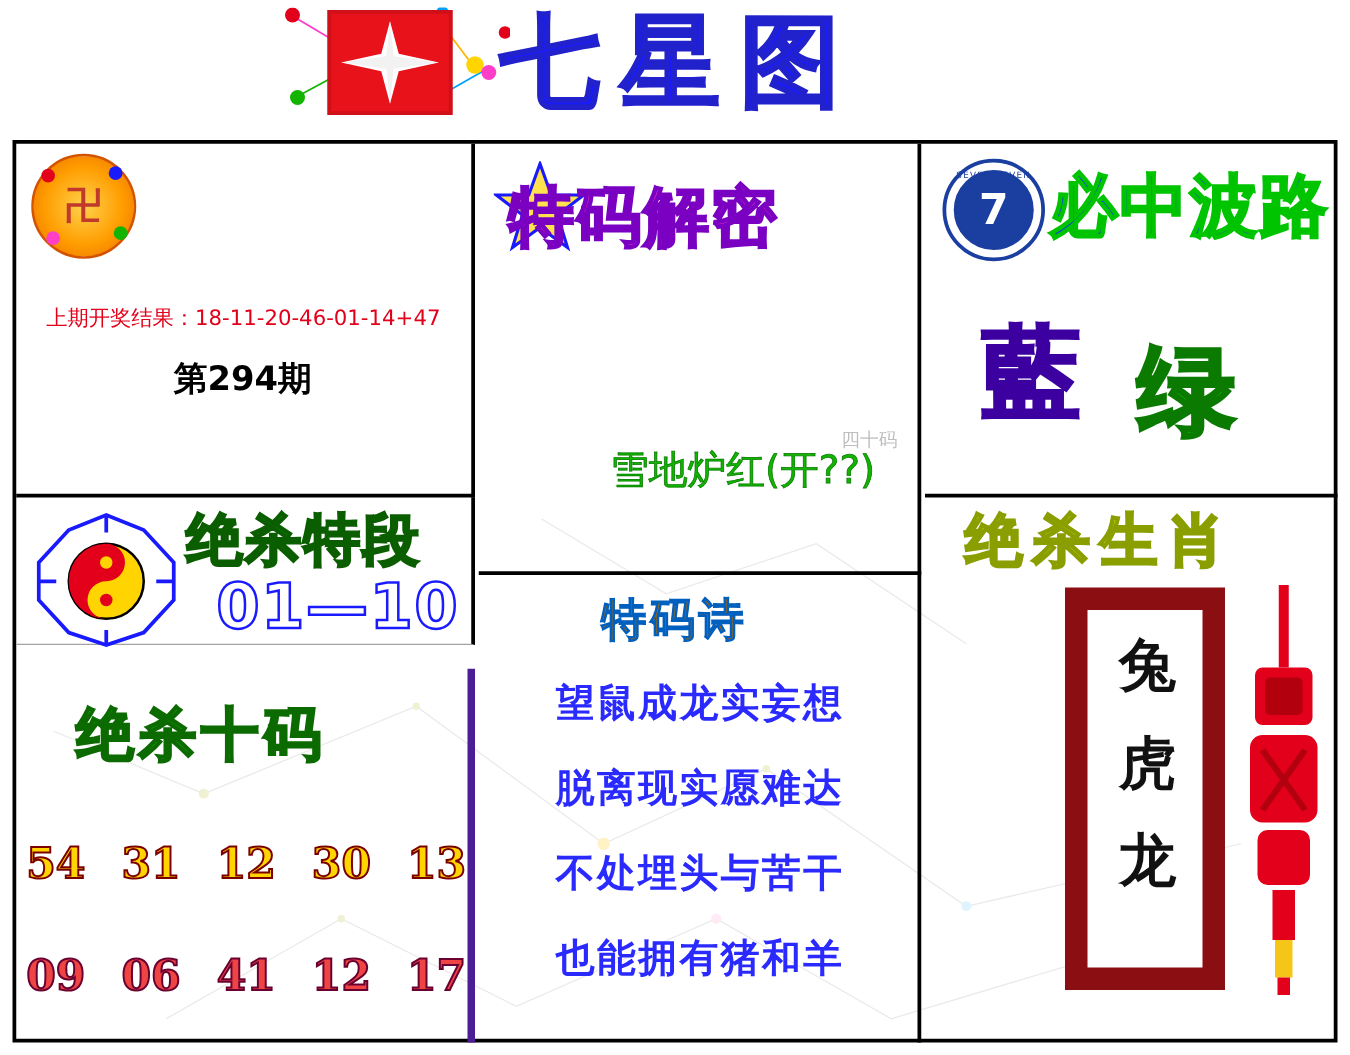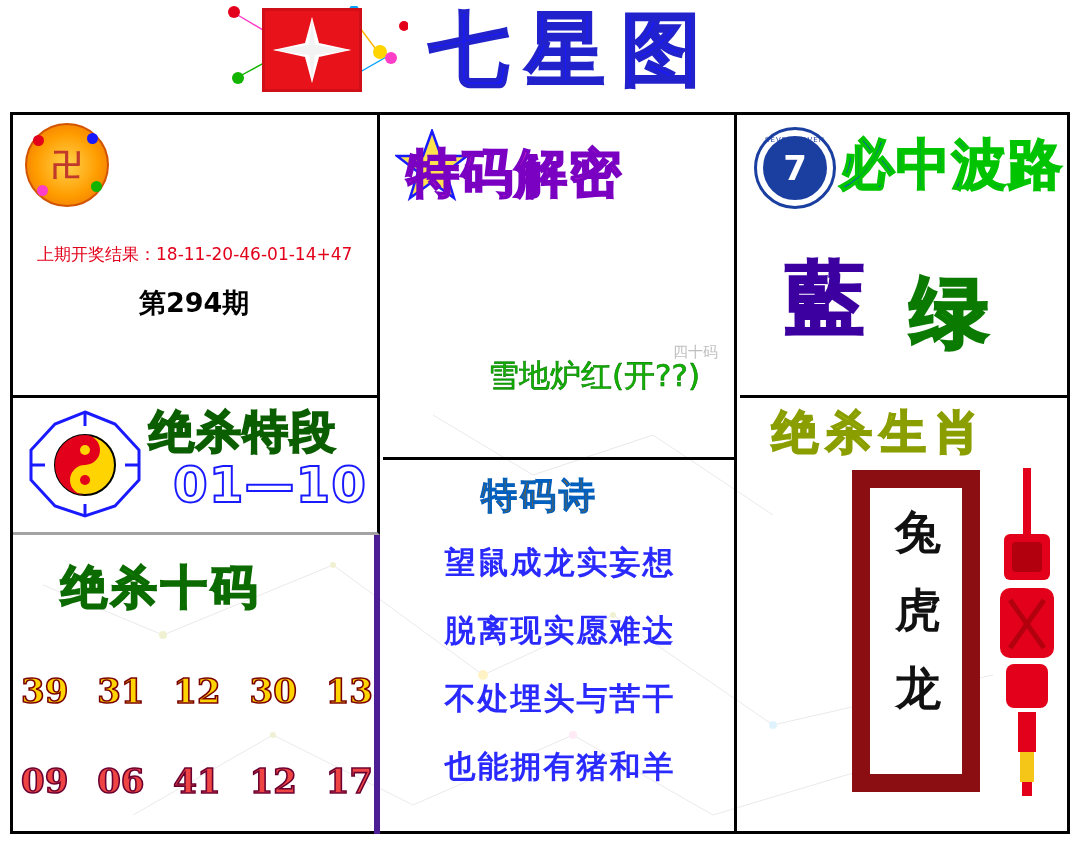--- a/index.html
+++ b/index.html
@@ -20,21 +20,20 @@
     position:absolute;left:0;top:0;width:100%;height:100%;
   }
   .dots-left{position:absolute;left:228px;top:6px;width:180px;height:84px;}
   .title-main{
     position:absolute;left:400px;top:0px;width:420px;height:100px;
     font-size:80px;font-weight:bold;color:#1a1aff;
     -webkit-text-stroke:2px #2222cc;
     letter-spacing:16px;line-height:100px;
     font-family:"DejaVu Sans","Liberation Sans",sans-serif;
     white-space:nowrap;
-    margin-left:29px;
   }
 
   
   .frame{position:absolute;left:10px;top:112px;width:1060px;height:722px;border:3px solid #000;box-sizing:border-box;}
 
   
   .cell{position:absolute;box-sizing:border-box;}
 
   .left-top{left:0;top:0;width:367px;height:283px;border-bottom:3px solid #000;border-right:3px solid #000;}
   .bagua-circle{
@@ -48,21 +47,21 @@
   }
   .bg-dot{position:absolute;width:11px;height:11px;border-radius:50%;}
   .prev-result{
     position:absolute;left:24px;top:128px;width:330px;
     font-size:17px;color:#e2001a;white-space:nowrap;
   }
   .issue-no{
     position:absolute;left:126px;top:170px;font-size:27px;color:#000;font-weight:bold;
   }
 
-  .left-mid{left:0;top:283px;width:367px;height:137px;border-bottom:3px solid #a3a3a3;border-right:3px solid #000;}
+  .left-mid{left:0;top:283px;width:367px;height:118px;border-bottom:1px solid #a3a3a3;border-right:3px solid #000;}
   .yinyang{
     position:absolute;left:16px;top:12px;width:112px;height:108px;
   }
   .ys-title{
     position:absolute;left:136px;top:4px;font-size:45px;font-weight:bold;
     color:#1fc40c;-webkit-text-stroke:2px #0a5e00;letter-spacing:2px;white-space:nowrap;
   }
   .ys-range{
     position:absolute;left:160px;top:58px;font-size:50px;font-weight:bold;
     color:#ffffff;-webkit-text-stroke:2px #1a1aff;letter-spacing:1px;white-space:nowrap;
@@ -238,21 +237,21 @@
         <circle cx="56" cy="70" r="5" fill="#e2001a"></circle>
       </svg>
       <div class="ys-title">绝杀特段</div>
       <div class="ys-range">01—10</div>
     </div>
 
     <div class="cell left-bot">
       <div class="ten-title">绝杀十码</div>
 
       <div class="num-row" style="top:136px;">
-        <span class="num">39</span>
+        <span class="num">54</span>
         <span class="num">31</span>
         <span class="num">12</span>
         <span class="num">30</span>
         <span class="num">13</span>
       </div>
 
       <div class="num-row" style="top:226px;">
         <span class="num r2">09</span>
         <span class="num r2">06</span>
         <span class="num r2">41</span>

